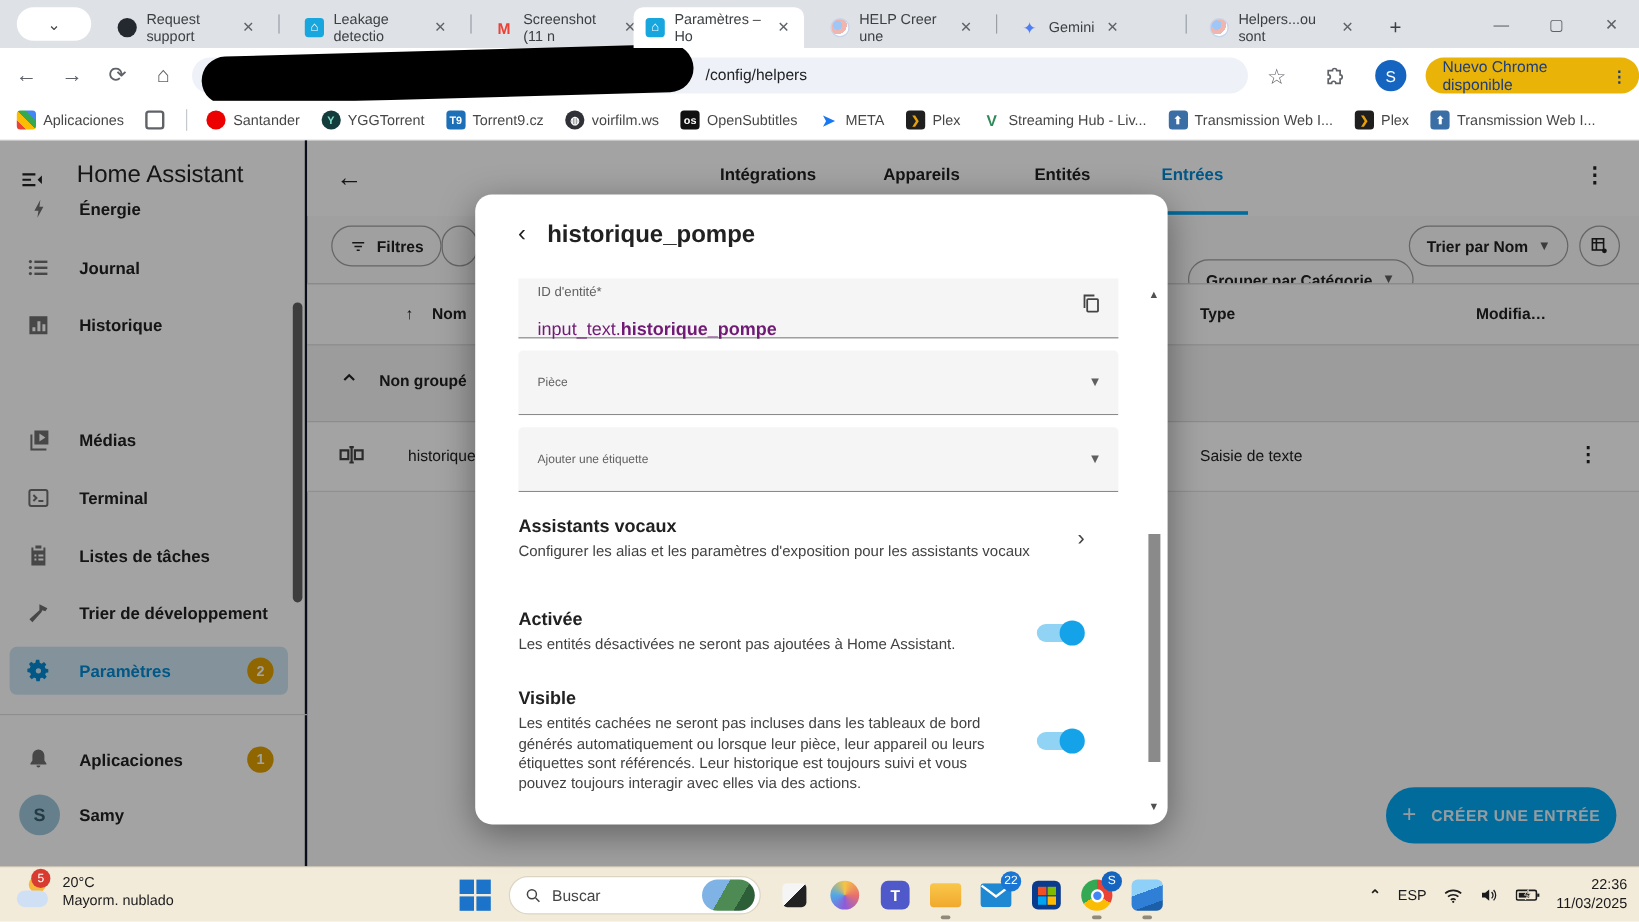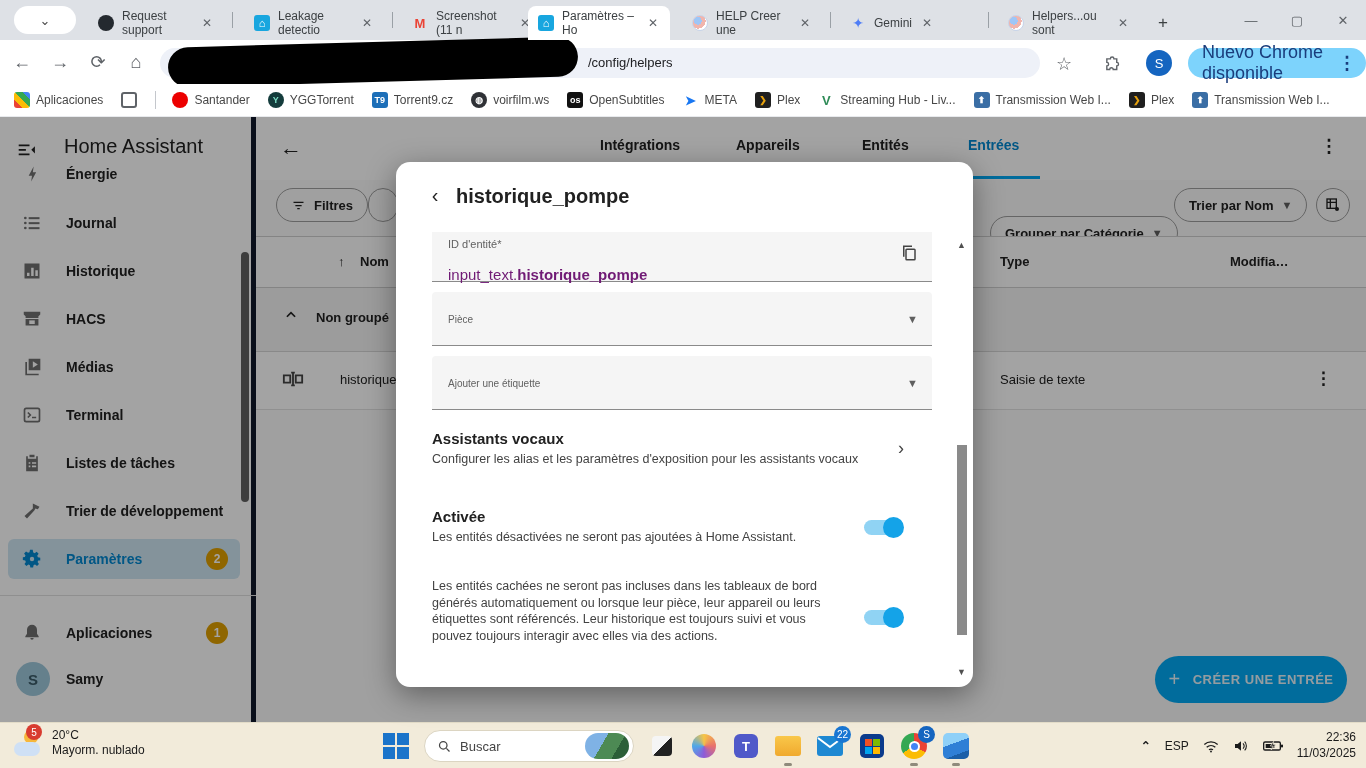--- a/index.html
+++ b/index.html
@@ -17,29 +17,29 @@
   .fav-gm { background:transparent; color:#ea4335; font-weight:bold; font-size:13px; }
   .fav-comm { border-radius:50%; background:radial-gradient(circle at 35% 35%, #9ec6f7 0 30%, #f0b5ad 30% 60%, #fff 60%); border:1px solid #c7d4ea; }
   .fav-gem { color:#4e7df6; font-size:14px; }
   .tab-sep { position:absolute; top:12px; width:1px; height:16px; background:#9aa0a6; }
   .winctl { position:absolute; top:0; height:40px; width:46px; display:flex; align-items:center; justify-content:center; color:#5f6368; font-size:13px; }
   .toolbar { position:absolute; left:0; top:40px; width:1366px; height:44px; background:#fff; display:flex; align-items:center; }
   .navbtn { width:32px; height:32px; display:flex; align-items:center; justify-content:center; color:#5f6368; font-size:18px; margin-left:6px; }
   .omnibox { position:absolute; left:160px; top:48px; width:880px; height:30px; background:#eef1f8; border-radius:15px; display:flex; align-items:center; font-size:13px; color:#202124; }
   .redact { position:absolute; left:8px; top:-6px; width:410px; height:40px; background:#000; border-radius:20px; transform:rotate(-1.6deg); }
   .url-suffix { position:absolute; left:428px; top:7px; }
-  .update-pill { position:absolute; left:1188px; top:48px; height:30px; padding:0 10px 0 14px; background:#7dd3fc; color:#1a3d7c; border-radius:15px; display:flex; align-items:center; gap:8px; font-size:18px; }
+  .update-pill { position:absolute; left:1188px; top:48px; height:30px; padding:0 10px 0 14px; background:#eab308; color:#1a3d7c; border-radius:15px; display:flex; align-items:center; gap:8px; font-size:13px; }
   .avatar-s { position:absolute; left:1146px; top:50px; width:26px; height:26px; border-radius:50%; background:#1565c0; color:#fff; font-size:13px; display:flex; align-items:center; justify-content:center; }
   .bookmarks { position:absolute; left:0; top:84px; width:1366px; height:33px; background:#fff; border-bottom:1px solid #e8eaed; display:flex; align-items:center; font-size:12px; color:#474747; }
   .bm { display:flex; align-items:center; gap:6px; margin-right:18px; white-space:nowrap; }
   .bmicon { width:16px; height:16px; border-radius:3px; display:flex; align-items:center; justify-content:center; color:#fff; font-size:9px; font-weight:bold; flex:0 0 auto; }
   
   .app { position:absolute; left:0; top:117px; width:1366px; height:605px; background:#fafafa; }
   .dim { position:absolute; inset:0; background:rgba(0,0,0,0.36); z-index:10; }
-  .sidebar { position:absolute; left:0; top:0; width:256px; height:605px; background:#fff; border-right:5px solid #0f172a; }
+  .sidebar { position:absolute; left:0; top:0; width:256px; height:605px; background:#fff; border-right:2px solid #0f172a; }
   .sb-title { position:absolute; left:64px; top:18px; font-size:20px; color:#212121; }
   .sb-item { position:absolute; left:8px; width:232px; height:40px; display:flex; align-items:center; border-radius:6px; color:#212121; font-size:14px; font-weight:bold; }
   .sb-item .ic { width:24px; height:24px; margin:0 22px 0 12px; color:#6f6f6f; display:flex; align-items:center; justify-content:center; }
   .sb-item.active { background:#cfe6f3; color:#0288d1; }
   .sb-item.active .ic { color:#0288d1; }
   .sb-badge { position:absolute; right:12px; width:22px; height:22px; border-radius:50%; background:#e0a000; color:#fff; font-size:12px; display:flex; align-items:center; justify-content:center; }
   .sb-scroll { position:absolute; right:2px; top:135px; width:8px; height:250px; background:#606060; border-radius:4px; }
   .hmain { position:absolute; left:256px; top:0; width:1110px; height:605px; }
   .ha-header { position:absolute; left:0; top:0; width:1110px; height:63px; background:#fff; }
   .ha-tab { position:absolute; top:20px; font-size:14px; font-weight:bold; color:#212121; }
@@ -245,29 +245,20 @@
     </div>
     <div class="sb-item" style="top:134px;">
       <span class="ic">
           <svg width="20" height="20" viewBox="0 0 24 24" fill="#6f6f6f">
             <path d="M3 3h18v18H3zm3 11h3v4H6zm5-6h3v10h-3zm5 3h3v7h-3z" fill-rule="evenodd" fill="#6f6f6f"></path>
             <rect x="5" y="5" width="14" height="14" fill="#fff" opacity="0"></rect>
           </svg>
         </span>
       <span>Historique</span>
     </div>
-    <div class="sb-item" style="top:182px;">
-      <span class="ic">
-          <svg width="22" height="22" viewBox="0 0 24 24" fill="#6f6f6f">
-            <path d="M3 4h18v3l-2 2v2H5V9L3 7zM5 12h14v7H5z"></path>
-            <rect x="9" y="13.5" width="6" height="4" fill="#fff"></rect>
-          </svg>
-        </span>
-      <span>HACS</span>
-    </div>
     <div class="sb-item" style="top:230px;">
       <span class="ic">
           <svg width="20" height="20" viewBox="0 0 24 24" fill="#6f6f6f">
             <path d="M4 6h2v14h14v2H4zM8 2h14v14H8zm5 3v8l6-4z" fill-rule="evenodd"></path>
           </svg>
         </span>
       <span>Médias</span>
     </div>
     <div class="sb-item" style="top:278px;">
       <span class="ic">
@@ -425,20 +416,21 @@
       <span class="abs" style="right:28px;top:8px;font-size:18px;color:#444;">›</span>
     </div>
 
     <div class="abs" style="left:36px;top:346px;width:500px;">
       <div class="sect-t">Activée</div>
       <div class="sect-d" style="width:420px;">Les entités désactivées ne seront pas ajoutées à Home Assistant.</div>
       <div class="toggle" style="right:30px;top:12px;"></div>
     </div>
 
     <div class="abs" style="left:36px;top:412px;width:500px;">
+      <div class="sect-t">Visible</div>
       <div class="sect-d" style="width:400px;">Les entités cachées ne seront pas incluses dans les tableaux de bord générés automatiquement ou lorsque leur pièce, leur appareil ou leurs étiquettes sont référencés. Leur historique est toujours suivi et vous pouvez toujours interagir avec elles via des actions.</div>
       <div class="toggle" style="right:30px;top:36px;"></div>
     </div>
 
     <div class="mscroll">
       <span class="sarrow" style="top:0;">▲</span>
       <div class="mthumb"></div>
       <span class="sarrow" style="bottom:0;">▼</span>
     </div>
   </div>

